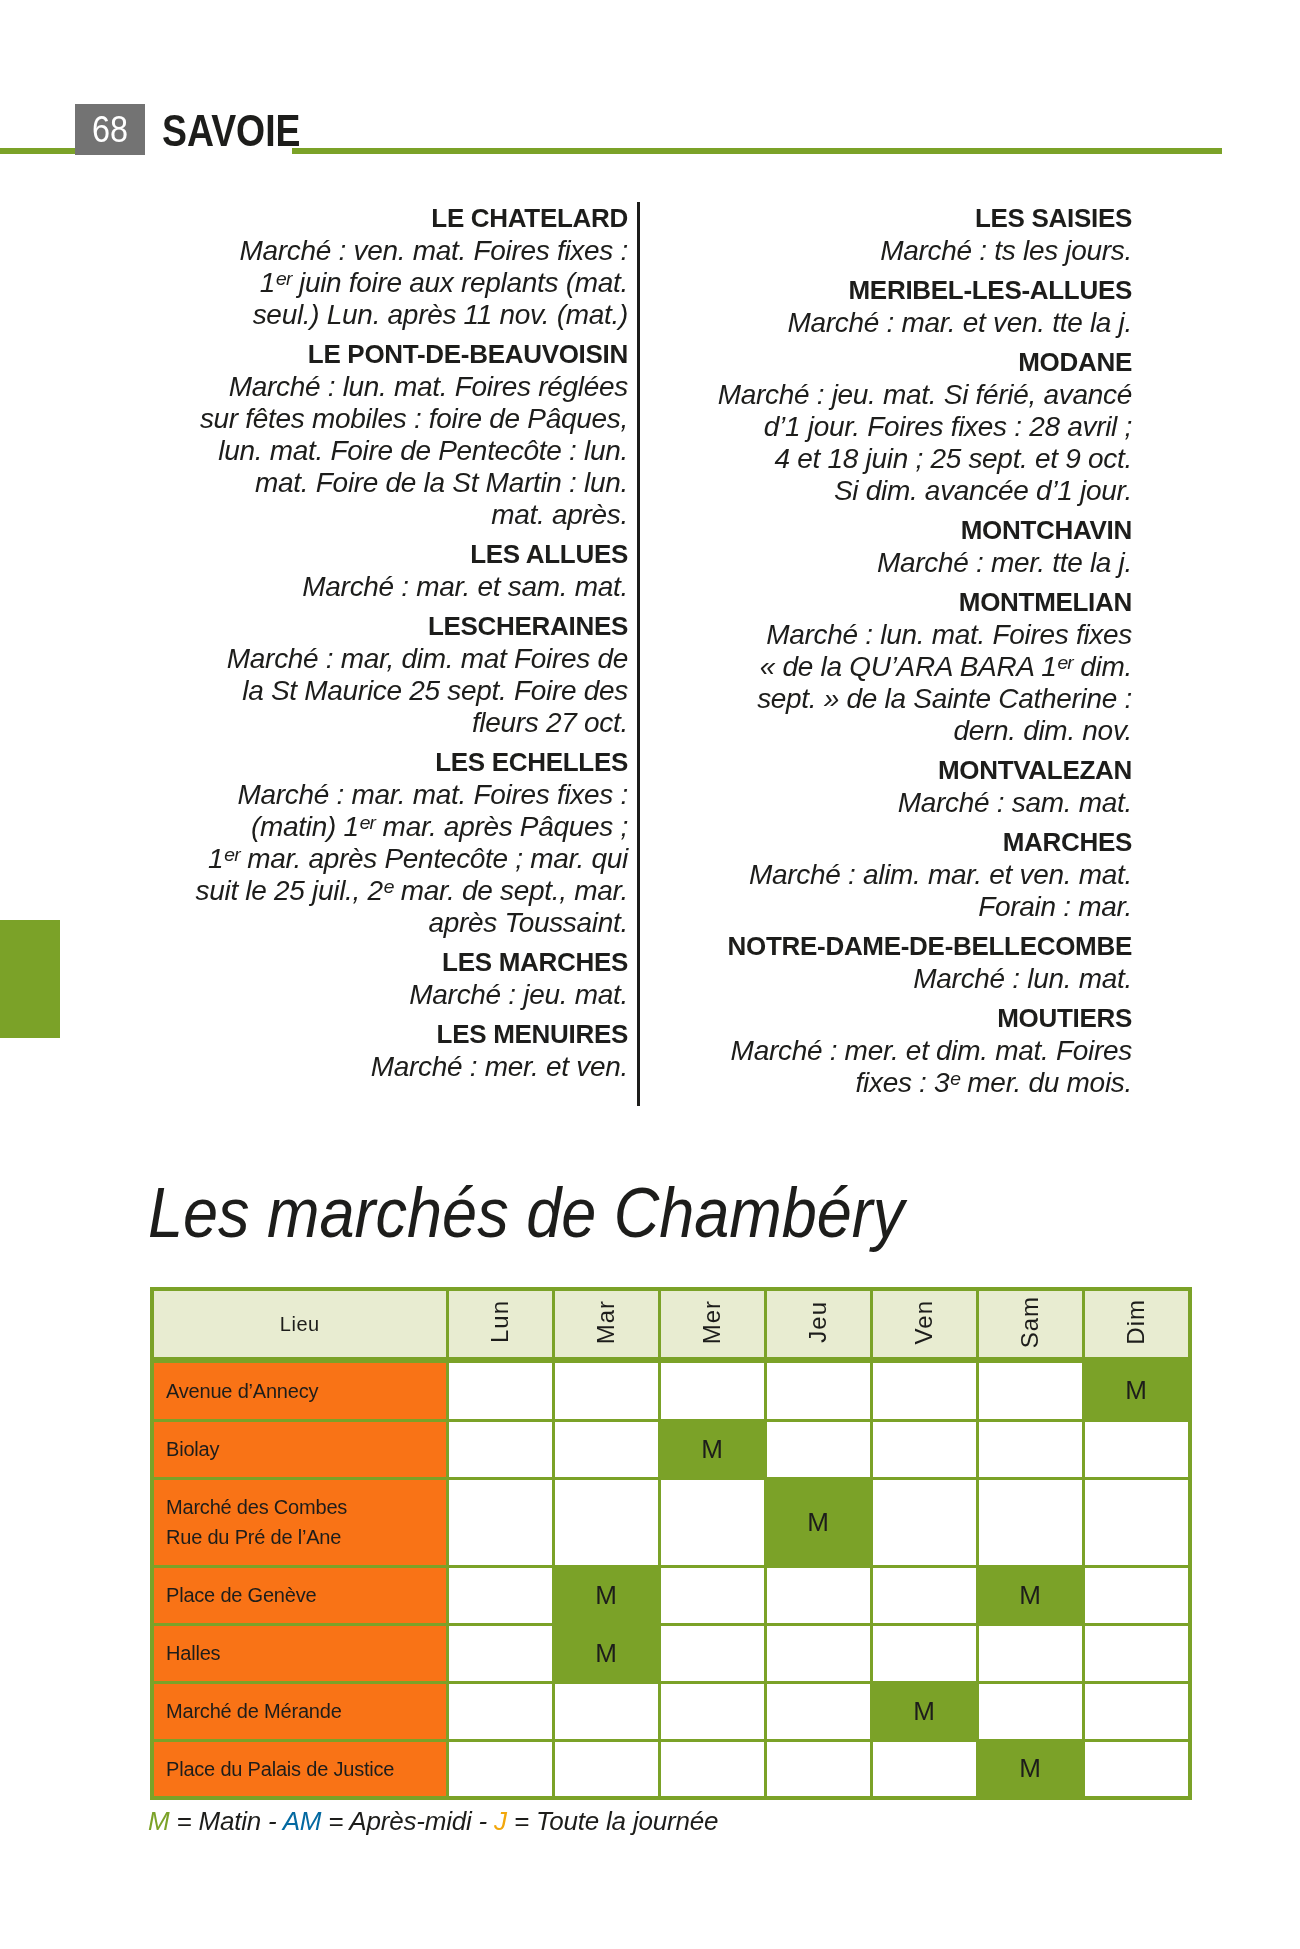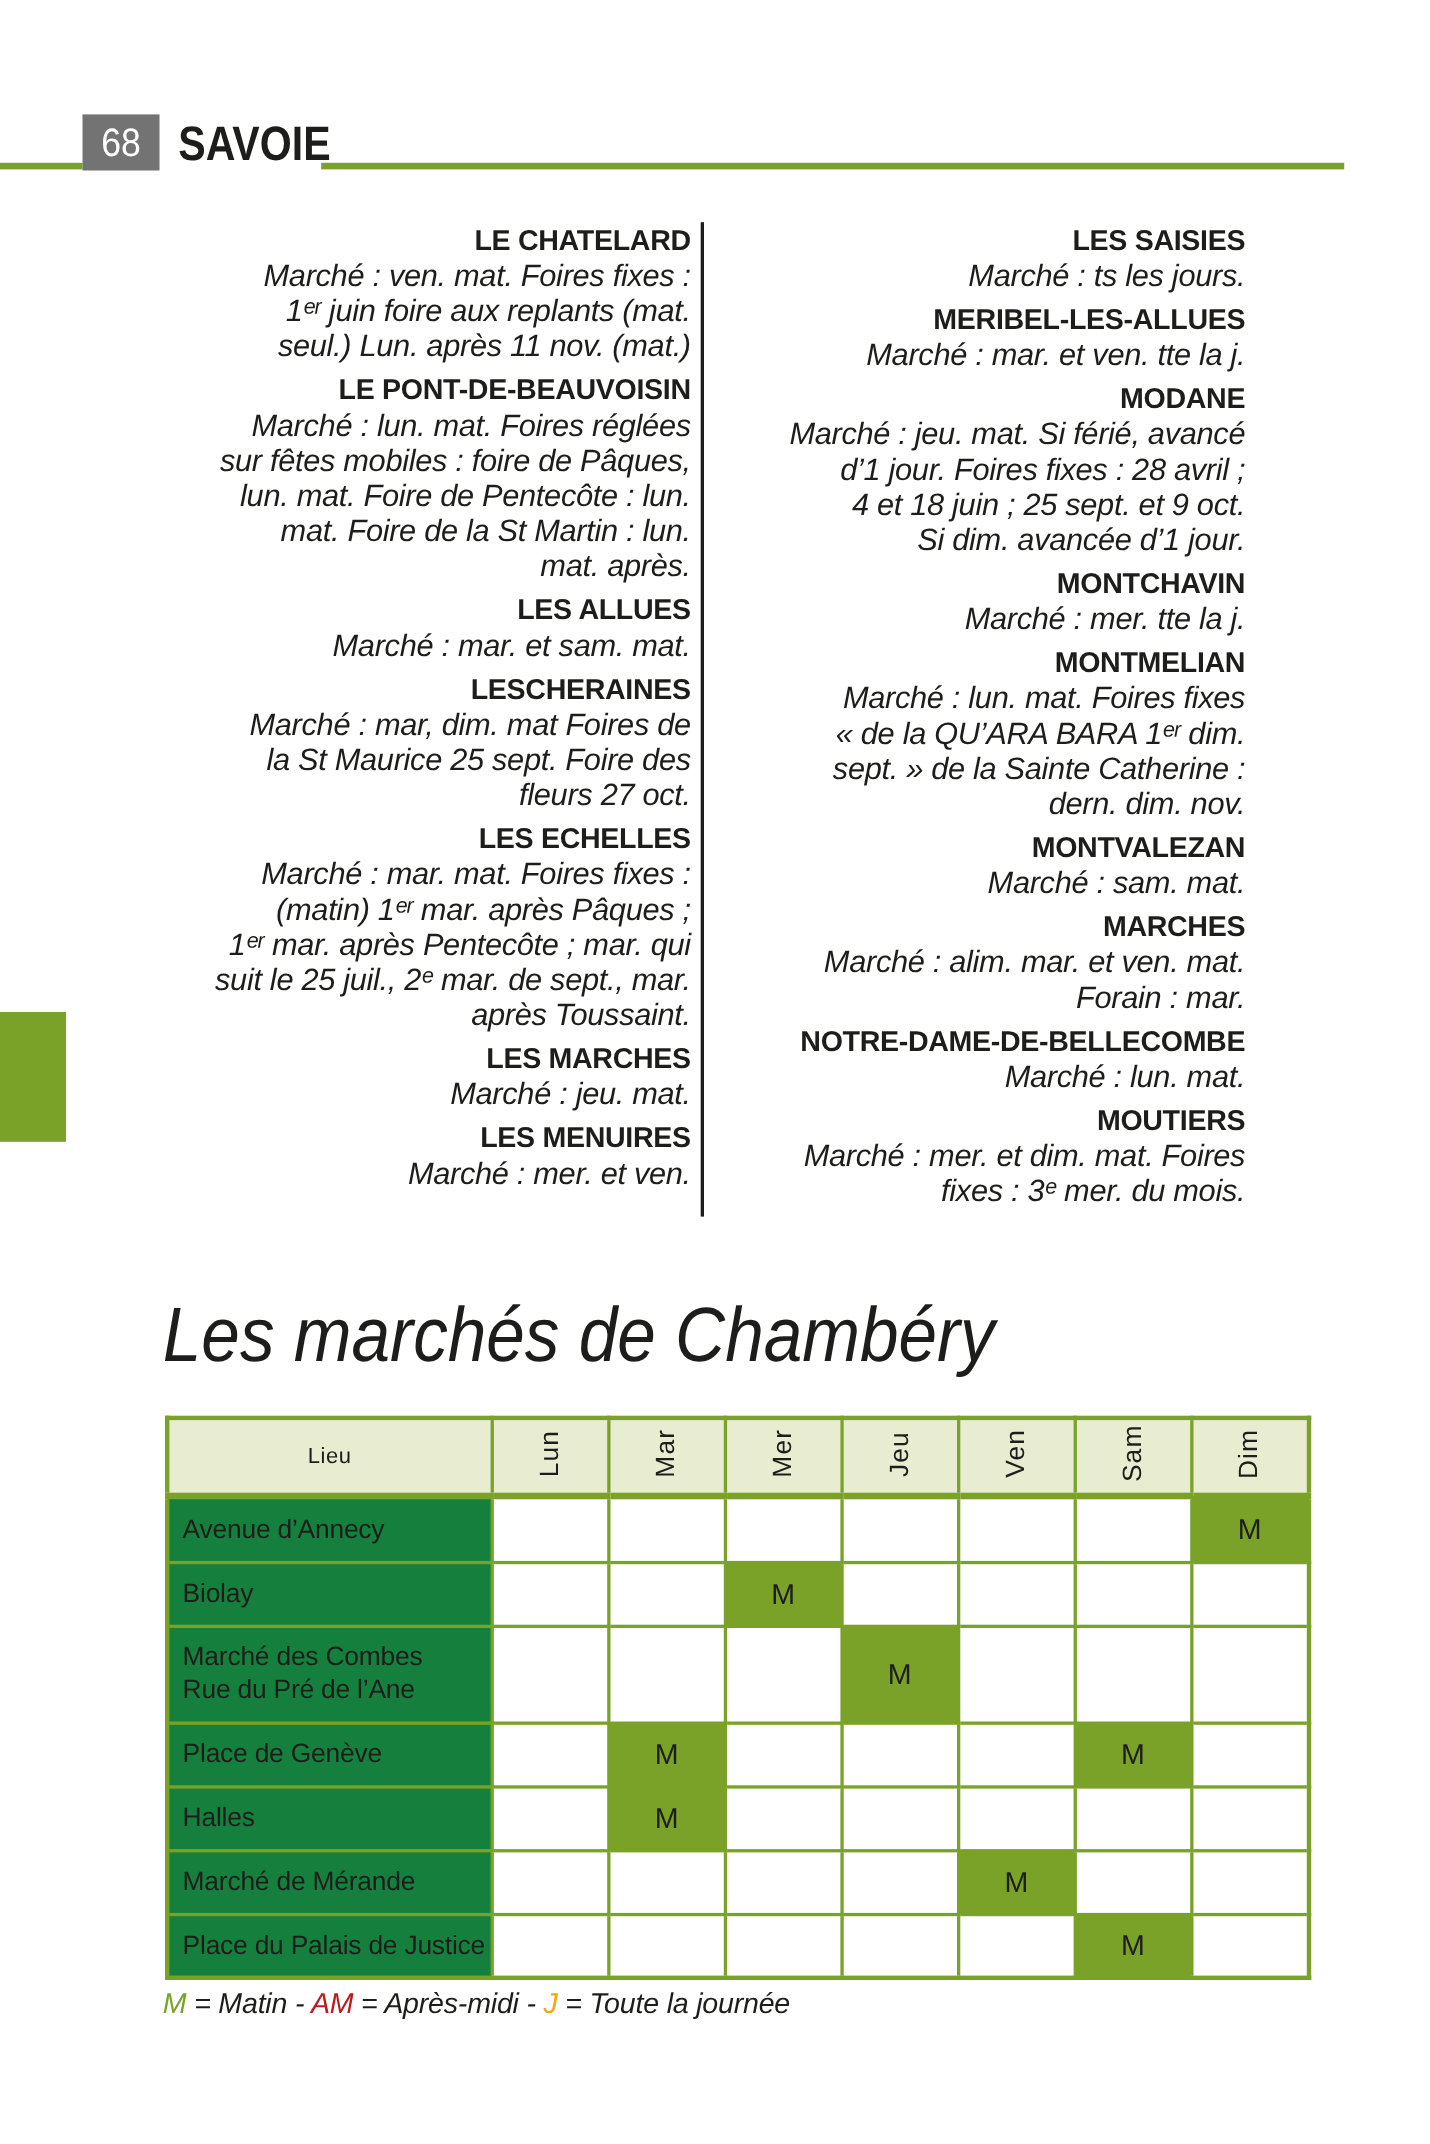--- a/index.html
+++ b/index.html
@@ -49,22 +49,22 @@
   table.markets thead th{
     background:#e8ecd1;height:64px;vertical-align:middle;text-align:center;
     font-weight:400;border-bottom:6px solid #7ba228;
   }
   th.lieu-h{font-size:20px;letter-spacing:0.5px;}
   .day-label{
     display:inline-block;writing-mode:vertical-rl;transform:rotate(180deg);
     font-size:24px;letter-spacing:1px;line-height:1;
   }
   td.lieu{
-    font-size:24px;padding-left:12px;text-align:left;white-space:nowrap;
-    letter-spacing:-0.2px;background:#15803d;
+    font-size:20px;padding-left:12px;text-align:left;white-space:nowrap;
+    letter-spacing:-0.2px;background:#f97316;
   }
   td.lieu .lieu-line{display:block;line-height:30px;}
   td.day{width:101px;text-align:center;font-size:26px;background:#ffffff;}
   td.day.m{background:#7ba228;color:#1d1d1b;}
   tr.r-single{height:58px;}
   tr.r-first{height:60px;}
   tr.r-double{height:88px;}
   
   .legend{
     position:absolute;left:148px;top:1806px;margin:0;font-style:italic;
@@ -316,13 +316,13 @@
         <td class="day"></td>
         <td class="day"></td>
         <td class="day"></td>
         <td class="day"></td>
         <td class="day m">M</td>
         <td class="day"></td>
       </tr>
     </tbody>
 </table>
 
-<p class="legend" id="legend"><span style="color: rgb(123, 162, 40);">M</span><span> = Matin - </span><span style="color: #b91c1c;">AM</span><span> = Après-midi - </span><span style="color: rgb(242, 167, 12);">J</span><span> = Toute la journée</span></p>
+<p class="legend" id="legend"><span style="color: rgb(123, 162, 40);">M</span><span> = Matin - </span><span style="color: #0369a1;">AM</span><span> = Après-midi - </span><span style="color: rgb(242, 167, 12);">J</span><span> = Toute la journée</span></p>
 
 </body></html>

